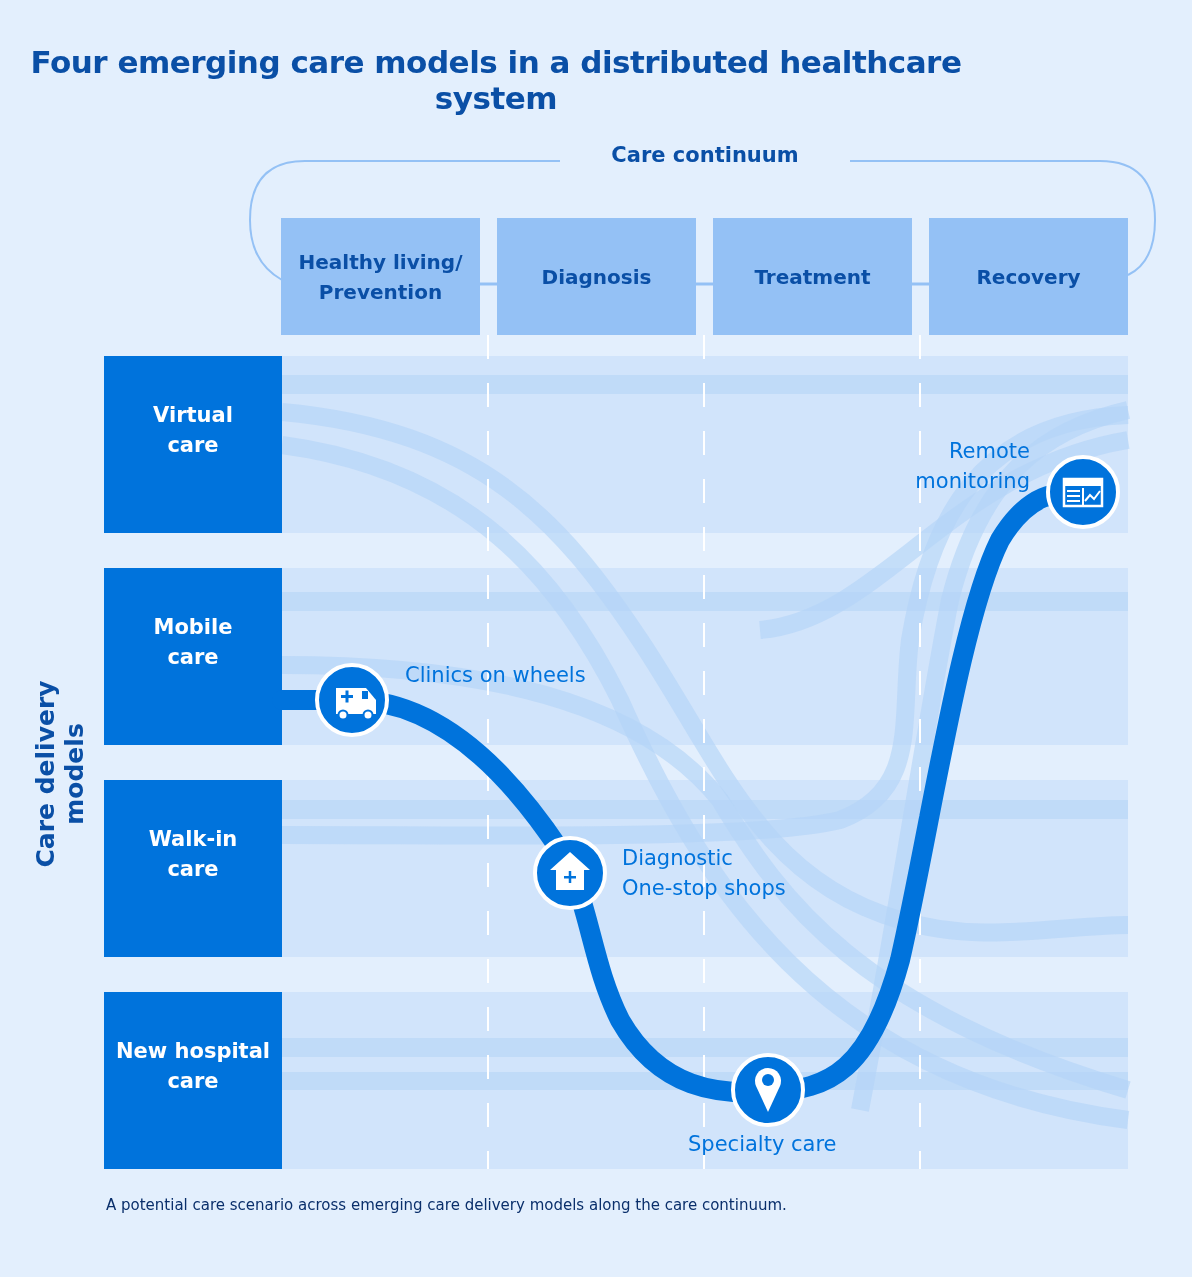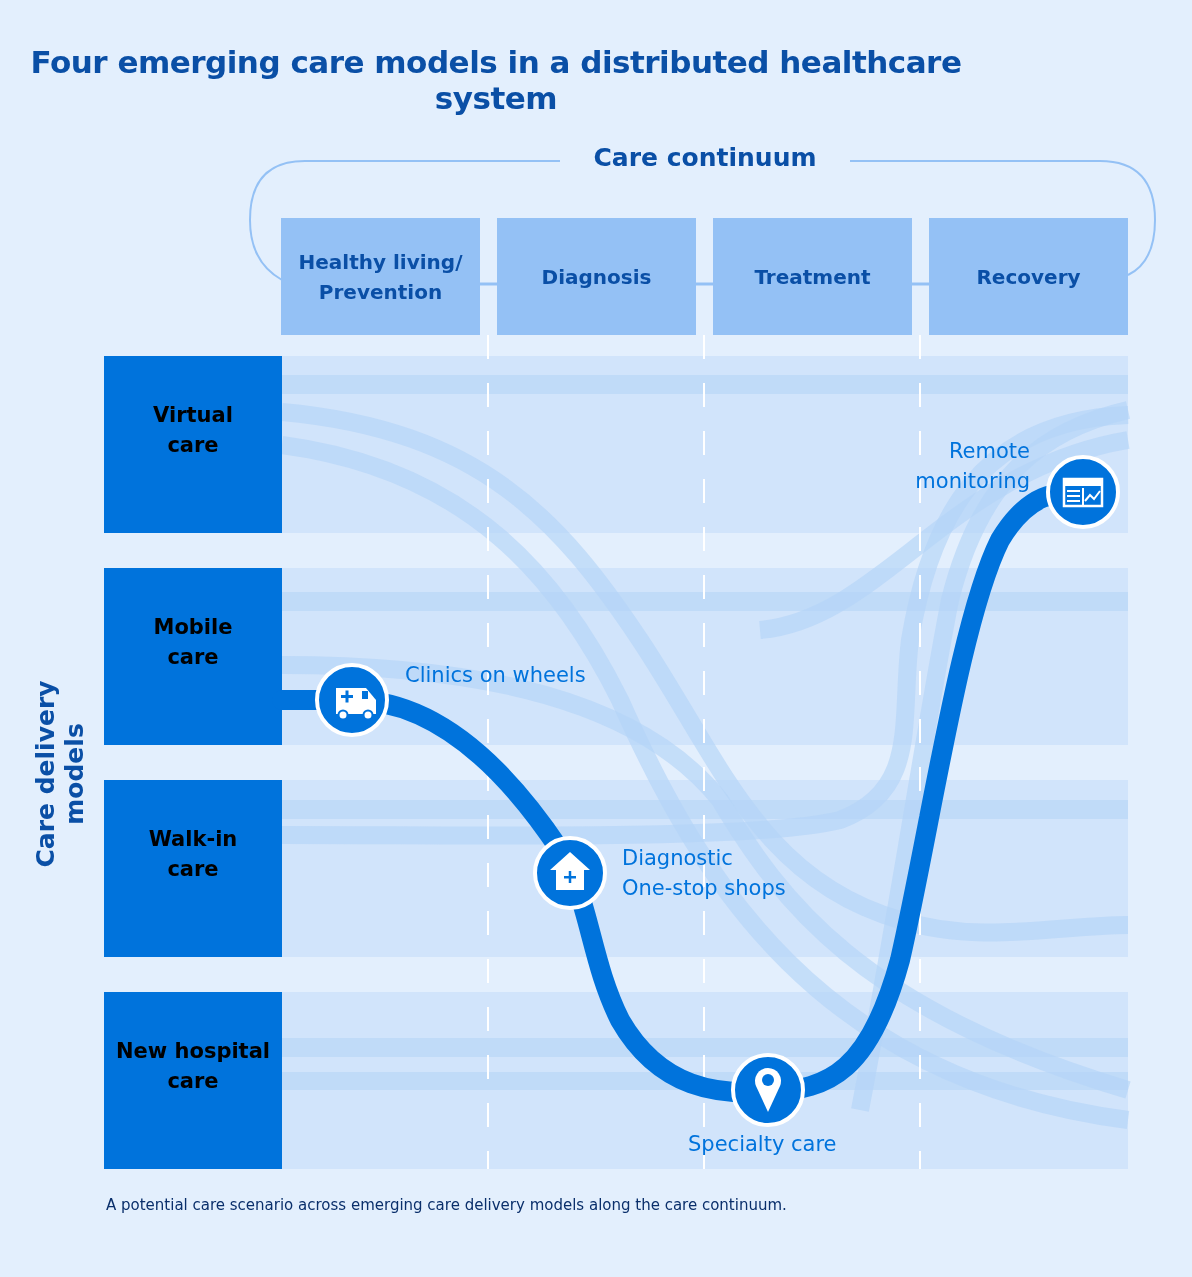--- a/index.html
+++ b/index.html
@@ -9,32 +9,32 @@
     font-family: "DejaVu Sans", "Liberation Sans", sans-serif;
     position: relative; overflow: hidden;
   }
   .title {
     position: absolute; left: 0; top: 44px; width: 992px;
     text-align: center; font-size: 31px; font-weight: bold;
     color: #0a4fa6; letter-spacing: -0.5px;
   }
   .continuum-label {
     position: absolute; left: 560px; top: 143px; width: 290px;
-    text-align: center; font-size: 25px; font-weight: bold; color: #0a4fa6;
+    text-align: center; font-size: 21px; font-weight: bold; color: #0a4fa6;
     background: #e3effd;
   }
   .stage {
     position: absolute; top: 218px; width: 199px; height: 117px;
     background: #94c1f5; color: #0a4fa6; font-weight: bold; font-size: 20px;
     display: flex; align-items: center; justify-content: center; text-align: center;
     line-height: 30px;
   }
   .model {
     position: absolute; left: 104px; width: 178px; height: 177px;
-    background: #0073dc; color: #000000; font-weight: bold; font-size: 21px;
+    background: #0073dc; color: #ffffff; font-weight: bold; font-size: 21px;
     display: flex; align-items: center; justify-content: center; text-align: center;
     line-height: 30px;
   }
   .model span { margin-top: -30px; display: block; }
   .axis-label {
     position: absolute; left: -60px; top: 745px; width: 240px; text-align: center;
     transform: rotate(-90deg); font-size: 25px; font-weight: bold; color: #0a4fa6;
   }
   .node-label {
     position: absolute; font-size: 21px; font-weight: normal; color: #0073dc; line-height: 30px;

